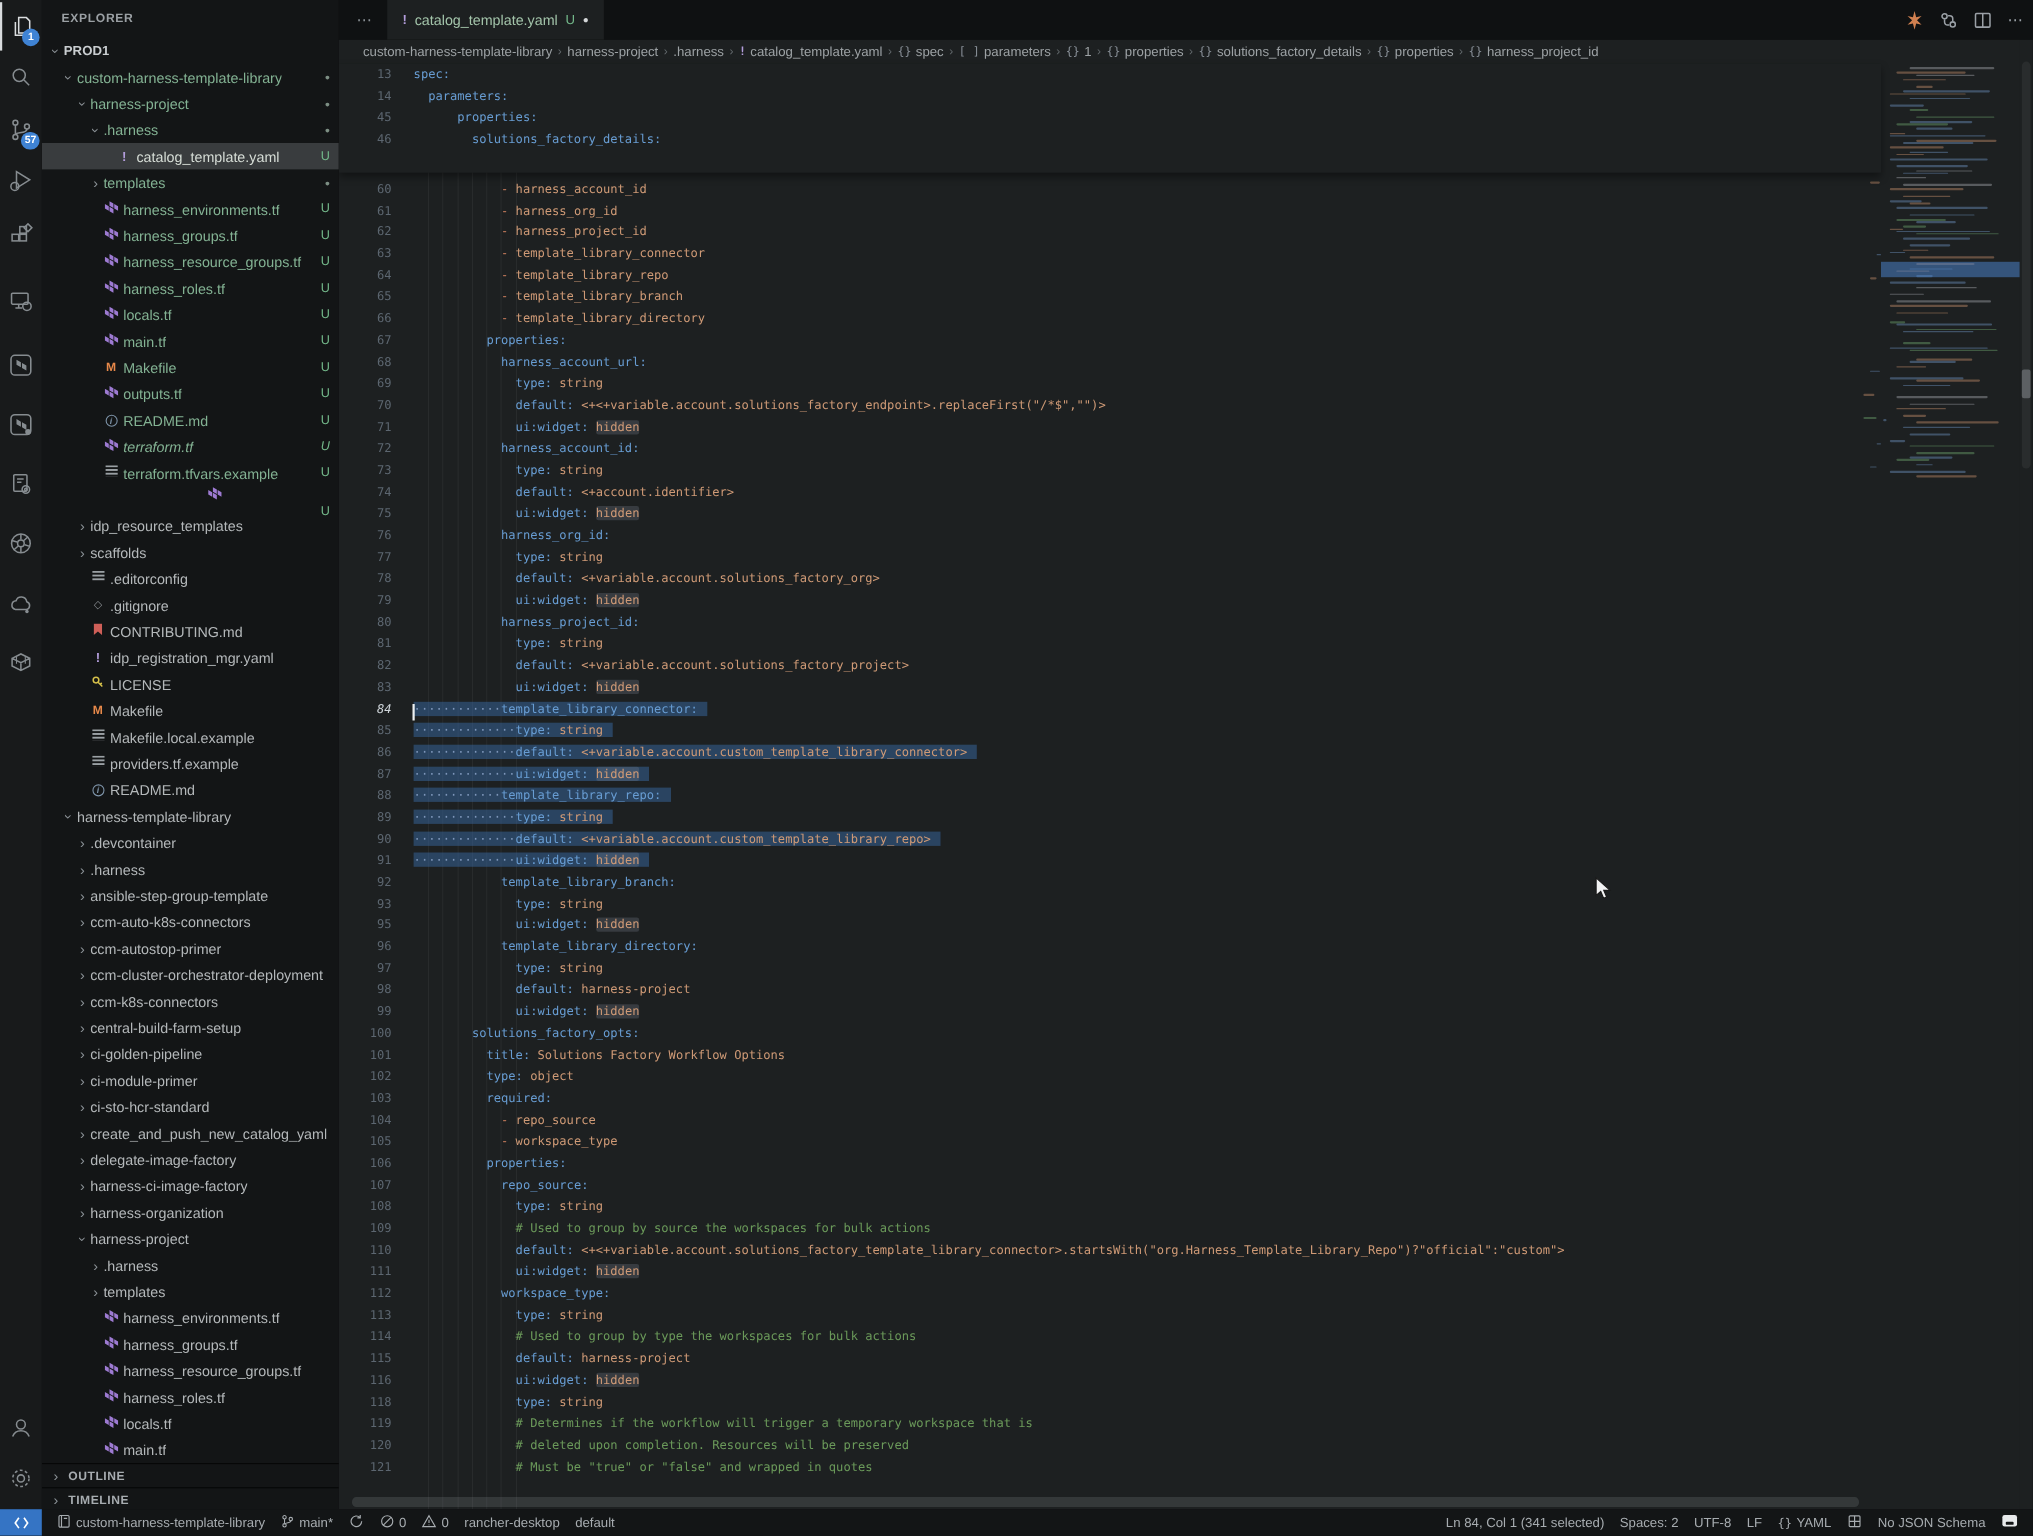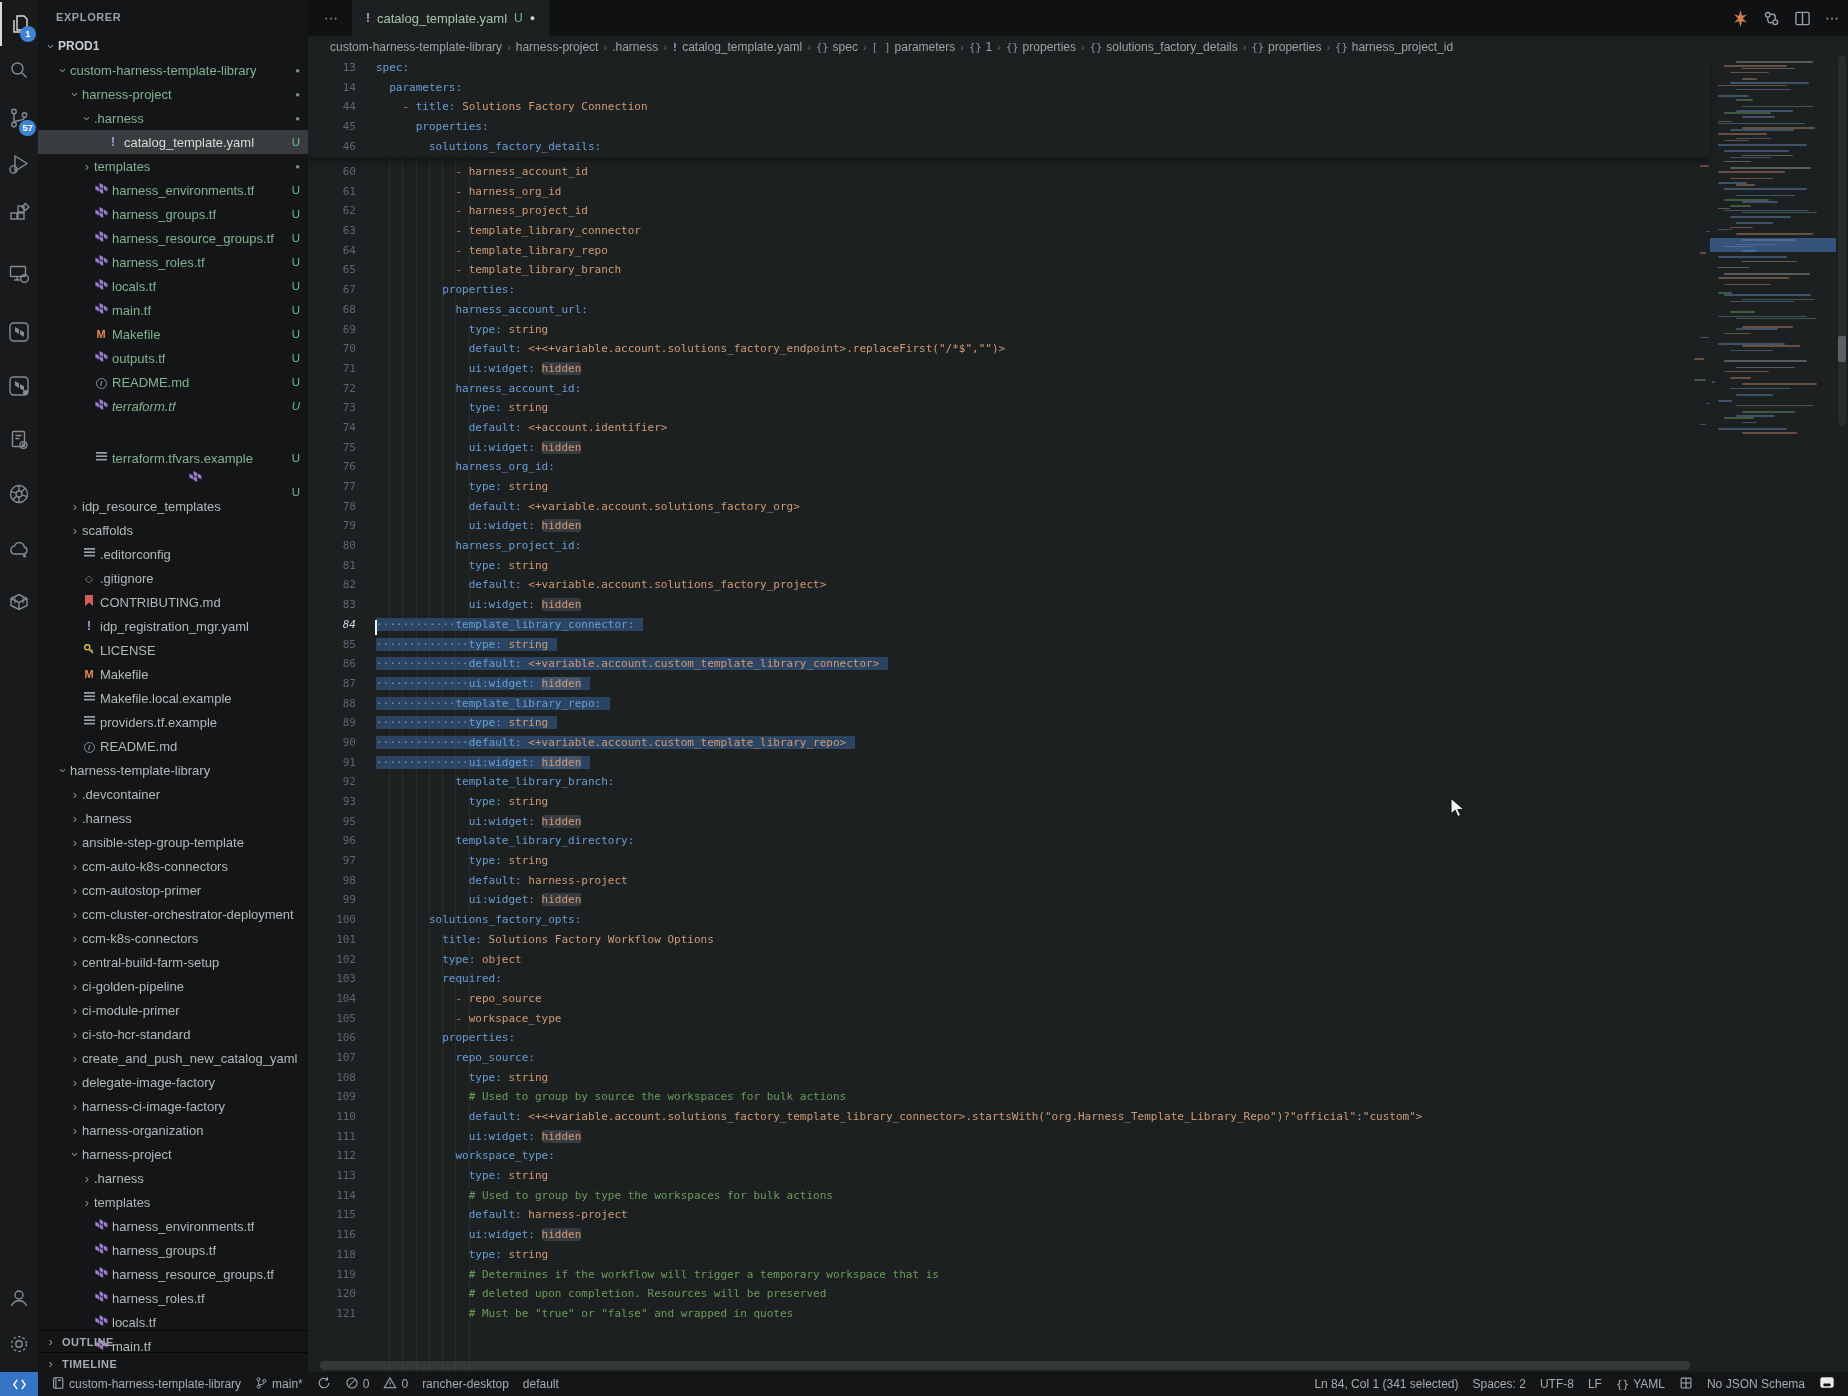--- a/index.html
+++ b/index.html
@@ -289,21 +289,21 @@
           <span class="tlabel">README.md</span>
           <span class="tmark">U</span>
         </div>
         <div class="trow green" style="padding-left: 56px; font-style: italic;">
           <span class="ficon"><svg width="13" height="13" viewBox="0 0 16 16" fill="#9d7ad2">
               <path d="M5.6 1.2l4.4 2.5v5L5.6 6.2zM10.9 4.2l4.3 2.5v5l-4.3-2.5zM5.6 7.4l4.4 2.5v5l-4.4-2.5zM.4 4.2l4.4 2.5v5L.4 9.2z"></path>
             </svg></span>
           <span class="tlabel">terraform.tf</span>
           <span class="tmark">U</span>
         </div>
-        <div class="trow green" style="padding-left: 56px; margin-top: 28px;">
+        <div class="trow green" style="padding-left: 56px;">
           <span class="ficon"><span class="i-list"></span></span>
           <span class="tlabel">terraform.tfvars.example</span>
           <span class="tmark">U</span>
         </div>
         <div class="trow green" style="padding-left: 56px; flex-direction: column;">
           <span class="ficon"><svg width="13" height="13" viewBox="0 0 16 16" fill="#9d7ad2">
               <path d="M5.6 1.2l4.4 2.5v5L5.6 6.2zM10.9 4.2l4.3 2.5v5l-4.3-2.5zM5.6 7.4l4.4 2.5v5l-4.4-2.5zM.4 4.2l4.4 2.5v5L.4 9.2z"></path>
             </svg></span>
           <span class="tlabel">variables.tf</span>
           <span class="tmark">U</span>
@@ -572,20 +572,21 @@
         <div class="guide" style="left: 147.44px;"></div>
         <div class="guide" style="left: 160.68px;"></div>
       </div>
     <div id="code">
         <div class="cl"><span class="ln">60</span><span class="lt"><span class="w">            </span><span class="d">- </span><span class="v">harness_account_id</span></span></div>
         <div class="cl"><span class="ln">61</span><span class="lt"><span class="w">            </span><span class="d">- </span><span class="v">harness_org_id</span></span></div>
         <div class="cl"><span class="ln">62</span><span class="lt"><span class="w">            </span><span class="d">- </span><span class="v">harness_project_id</span></span></div>
         <div class="cl"><span class="ln">63</span><span class="lt"><span class="w">            </span><span class="d">- </span><span class="v">template_library_connector</span></span></div>
         <div class="cl"><span class="ln">64</span><span class="lt"><span class="w">            </span><span class="d">- </span><span class="v">template_library_repo</span></span></div>
         <div class="cl"><span class="ln">65</span><span class="lt"><span class="w">            </span><span class="d">- </span><span class="v">template_library_branch</span></span></div>
+        <div class="cl"><span class="ln">66</span><span class="lt"><span class="w">            </span><span class="d">- </span><span class="v">template_library_directory</span></span></div>
         <div class="cl"><span class="ln">67</span><span class="lt"><span class="w">          </span><span class="k">properties:</span></span></div>
         <div class="cl"><span class="ln">68</span><span class="lt"><span class="w">            </span><span class="k">harness_account_url:</span></span></div>
         <div class="cl"><span class="ln">69</span><span class="lt"><span class="w">              </span><span class="k">type:</span><span class="w"> </span><span class="v">string</span></span></div>
         <div class="cl"><span class="ln">70</span><span class="lt"><span class="w">              </span><span class="k">default:</span><span class="w"> </span><span class="v">&lt;+&lt;+variable.account.solutions_factory_endpoint&gt;.replaceFirst("/*$","")&gt;</span></span></div>
         <div class="cl"><span class="ln">71</span><span class="lt"><span class="w">              </span><span class="k">ui:widget:</span><span class="w"> </span><span class="h">hidden</span></span></div>
         <div class="cl"><span class="ln">72</span><span class="lt"><span class="w">            </span><span class="k">harness_account_id:</span></span></div>
         <div class="cl"><span class="ln">73</span><span class="lt"><span class="w">              </span><span class="k">type:</span><span class="w"> </span><span class="v">string</span></span></div>
         <div class="cl"><span class="ln">74</span><span class="lt"><span class="w">              </span><span class="k">default:</span><span class="w"> </span><span class="v">&lt;+account.identifier&gt;</span></span></div>
         <div class="cl"><span class="ln">75</span><span class="lt"><span class="w">              </span><span class="k">ui:widget:</span><span class="w"> </span><span class="h">hidden</span></span></div>
         <div class="cl"><span class="ln">76</span><span class="lt"><span class="w">            </span><span class="k">harness_org_id:</span></span></div>
@@ -629,21 +630,20 @@
         <div class="cl"><span class="ln">115</span><span class="lt"><span class="w">              </span><span class="k">default:</span><span class="w"> </span><span class="v">harness-project</span></span></div>
         <div class="cl"><span class="ln">116</span><span class="lt"><span class="w">              </span><span class="k">ui:widget:</span><span class="w"> </span><span class="h">hidden</span></span></div>
         <div class="cl"><span class="ln">118</span><span class="lt"><span class="w">              </span><span class="k">type:</span><span class="w"> </span><span class="v">string</span></span></div>
         <div class="cl"><span class="ln">119</span><span class="lt"><span class="w">              </span><span class="c"># Determines if the workflow will trigger a temporary workspace that is</span></span></div>
         <div class="cl"><span class="ln">120</span><span class="lt"><span class="w">              </span><span class="c"># deleted upon completion. Resources will be preserved</span></span></div>
         <div class="cl"><span class="ln">121</span><span class="lt"><span class="w">              </span><span class="c"># Must be "true" or "false" and wrapped in quotes</span></span></div>
       </div>
     <div id="sticky">
         <div class="cl"><span class="ln">13</span><span class="lt"><span class="k">spec:</span></span></div>
         <div class="cl"><span class="ln">14</span><span class="lt"><span class="w">  </span><span class="k">parameters:</span></span></div>
-        <div class="cl"><span class="ln">44</span><span class="lt"><span class="w">    </span><span class="d">- </span><span class="k">title:</span><span class="w"> </span><span class="v">Solutions Factory Connection</span></span></div>
         <div class="cl"><span class="ln">45</span><span class="lt"><span class="w">      </span><span class="k">properties:</span></span></div>
         <div class="cl"><span class="ln">46</span><span class="lt"><span class="w">        </span><span class="k">solutions_factory_details:</span></span></div>
       </div>
     <div id="minimap">
       <div id="minimap-bars">
           <div class="mm-row" style="top: 2.12px; left: -8px; width: 4px; background: rgb(163, 121, 93); opacity: 0.55;"></div>
           <div class="mm-row" style="top: 4.24px; left: 22px; width: 77px; background: rgb(136, 141, 145); opacity: 0.55;"></div>
           <div class="mm-row" style="top: 6.36px; left: -20px; background: rgb(93, 124, 163); opacity: 0.55;"></div>
           <div class="mm-row" style="top: 8.48px; left: 10px; width: 63px; background: rgb(163, 121, 93); opacity: 0.55;"></div>
           <div class="mm-row" style="top: 10.6px; left: 28px; width: 53px; background: rgb(136, 141, 145); opacity: 0.55;"></div>

